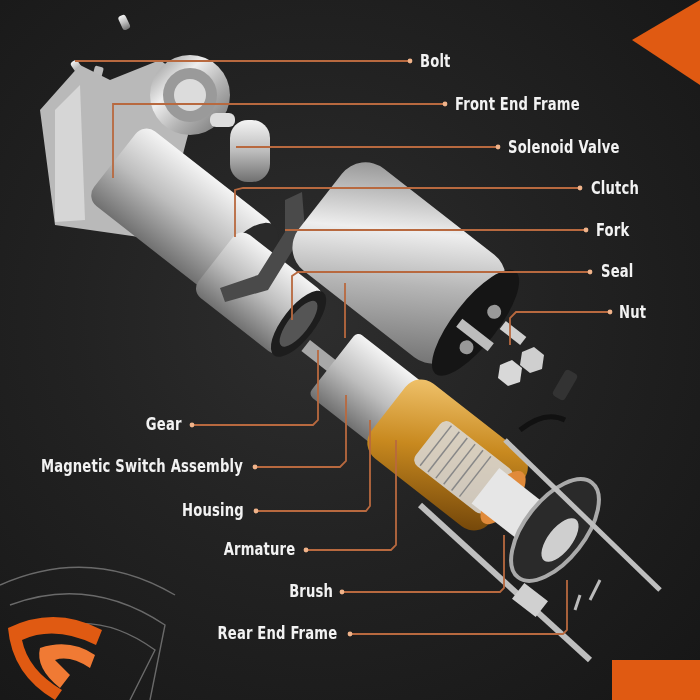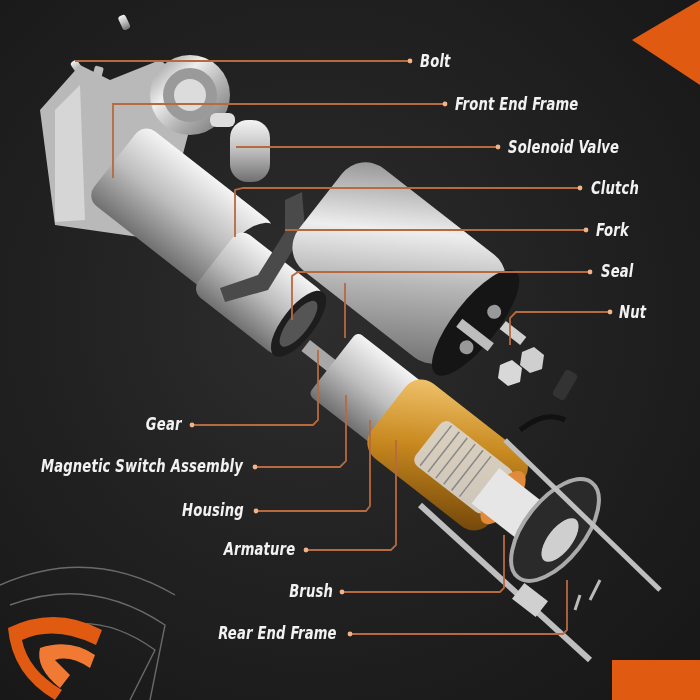--- a/index.html
+++ b/index.html
@@ -1,18 +1,18 @@
 <!DOCTYPE html>
 <html><head>
 <meta charset="utf-8">
 <style>
   html,body{margin:0;padding:0;}
   body{width:700px;height:700px;overflow:hidden;background:#1c1c1c;}
   .canvas{position:relative;width:700px;height:700px;overflow:hidden;
-    background:radial-gradient(ellipse at 45% 45%, #2e2e2e 0%, #222 45%, #161616 100%);font-style:italic;}
+    background:radial-gradient(ellipse at 45% 45%, #2e2e2e 0%, #222 45%, #161616 100%);}
   svg.art{position:absolute;left:0;top:0;}
   .lbl{position:absolute;color:#f2f2f2;font-family:"DejaVu Sans Condensed","DejaVu Sans",sans-serif;
     font-weight:bold;font-size:17px;letter-spacing:0.2px;white-space:nowrap;line-height:20px;
     transform:scaleX(0.86);transform-origin:left center;}
   .lbl.r{transform-origin:right center;text-align:right;}
 </style>
 </head>
 <body>
 
 <div class="canvas">

